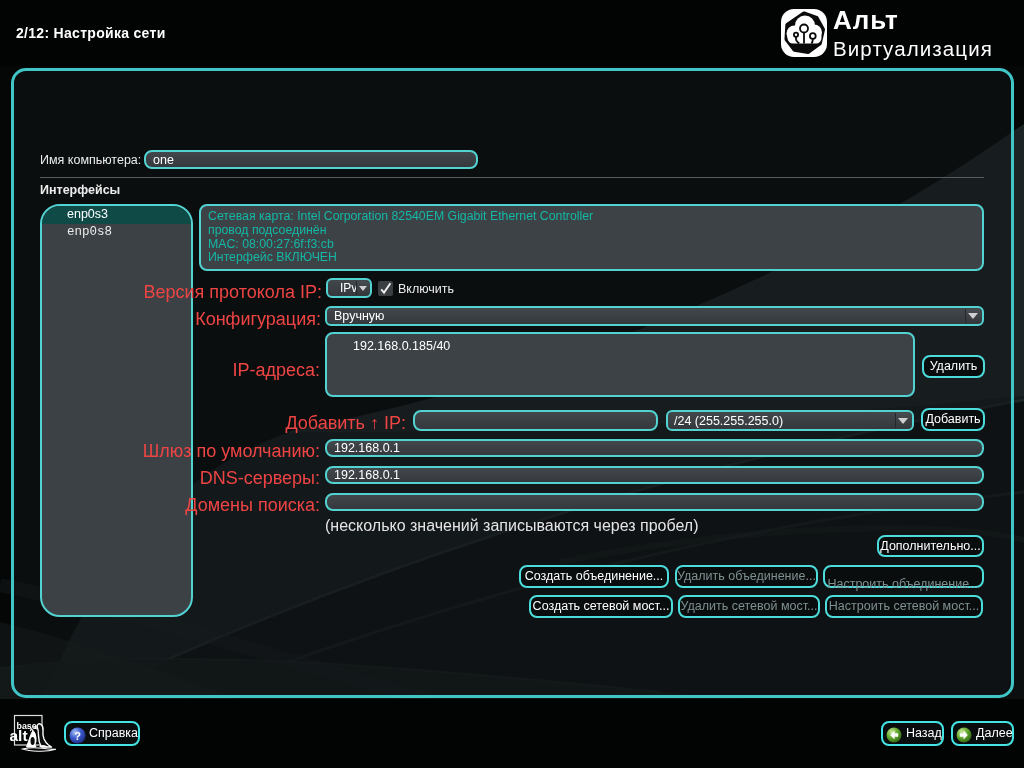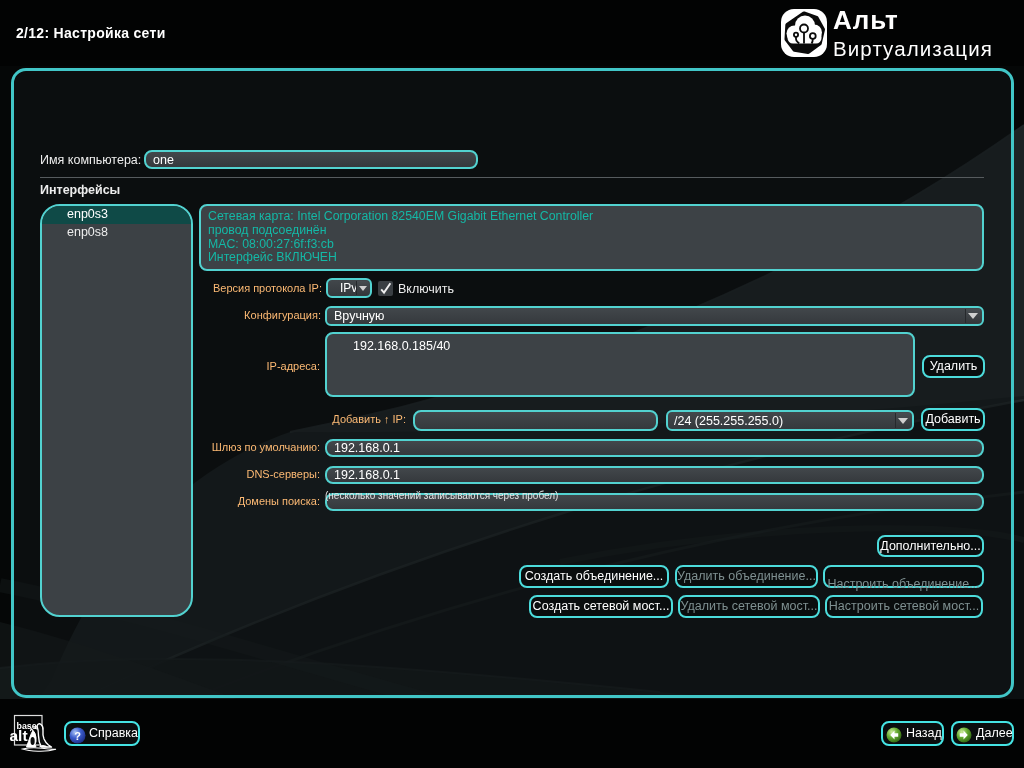--- a/index.html
+++ b/index.html
@@ -4,21 +4,21 @@
 <style>
 html,body{margin:0;padding:0;}
 body{width:1024px;height:768px;background:#040606;overflow:hidden;position:relative;
   font-family:"Liberation Sans",sans-serif;color:#f2f2f2;}
 *{box-sizing:border-box;}
 #bgwaves{position:absolute;left:0;top:0;width:1024px;height:768px;}
 .title{position:absolute;left:16px;top:25px;font-size:14px;font-weight:bold;color:#fff;letter-spacing:0.3px;}
 .panel{position:absolute;left:10.5px;top:68px;width:1003px;height:630px;
   border:3px solid #41c6c7;border-radius:15px;background:rgba(17,22,23,0.5);}
 .lbl{position:absolute;font-size:12.5px;color:#ededed;white-space:nowrap;}
-.rlbl{position:absolute;font-size:11px;color:#fdba74;white-space:nowrap;text-align:right;width:300px;}
+.rlbl{position:absolute;font-size:18px;color:#ef4444;white-space:nowrap;text-align:right;width:300px;}
 .field{position:absolute;border:2px solid #52d2d0;border-radius:8px;
   background:linear-gradient(#42474b,#35393d);color:#fff;font-size:12.5px;}
 .btn{position:absolute;border:2px solid #4cdcdc;border-radius:8px;
   background:#0a0d0e;color:#fff;font-size:12.5px;text-align:center;white-space:nowrap;}
 .btn.dis{color:#7f9091;}
 .arrbox{position:absolute;top:1px;bottom:1px;width:15px;
   background:linear-gradient(#474c50,#33373a);border-left:1px solid #26292c;
   display:flex;align-items:center;justify-content:center;}
 .tri{width:0;height:0;border-left:5px solid transparent;border-right:5px solid transparent;
   border-top:6px solid #cfcfcf;}
@@ -73,21 +73,21 @@
 <div class="panel"></div>
 
 <div class="lbl" style="left:40px;top:153px;">Имя компьютера:</div>
 <div class="field" style="left:144px;top:150px;width:334px;height:19px;padding:1px 0 0 7px;">one</div>
 
 <div style="position:absolute;left:40px;top:177px;width:944px;height:1px;background:#565b5e;"></div>
 <div class="lbl" style="left:40px;top:183px;font-weight:bold;">Интерфейсы</div>
 
 <div style="position:absolute;left:40px;top:204px;width:153px;height:413px;border:2px solid #52d2d0;border-radius:20px;background:#3c4145;overflow:hidden;">
   <div style="height:18px;background:#0f4a47;color:#fff;font-size:12.5px;padding:1px 0 0 25px;">enp0s3</div>
-  <div style="height:18px;color:#ececec;font-size:12.5px;padding:1px 0 0 25px;">enp0s8</div>
+  <div style="height:18px;color:#ececec;font-size:12.5px;padding:1px 0 0 25px;font-family:Liberation Mono, monospace;">enp0s8</div>
 </div>
 
 <div style="position:absolute;left:199px;top:204px;width:785px;height:67px;border:2px solid #52d2d0;border-radius:8px;background:#3d4246;
   font-size:12.3px;line-height:13.8px;color:#14b8a6;padding:4px 0 0 7px;">
 Сетевая карта: Intel Corporation 82540EM Gigabit Ethernet Controller<br>
 провод подсоединён<br>
 MAC: 08:00:27:6f:f3:cb<br>
 Интерфейс ВКЛЮЧЕН
 </div>
 
@@ -123,21 +123,21 @@
     </div>
 </div>
 <div class="btn" style="left:921px;top:408px;width:64px;height:23px;padding-top:2px;">Добавить</div>
 
 <div class="rlbl" style="left:20px;top:441px;">Шлюз по умолчанию:</div>
 <div class="field" style="left:325px;top:439px;width:659px;height:18px;padding:0 0 0 7px;">192.168.0.1</div>
 <div class="rlbl" style="left:20px;top:468px;">DNS-серверы:</div>
 <div class="field" style="left:325px;top:466px;width:659px;height:18px;padding:0 0 0 7px;">192.168.0.1</div>
 <div class="rlbl" style="left:20px;top:495px;">Домены поиска:</div>
 <div class="field" style="left:325px;top:493px;width:659px;height:18px;"></div>
-<div style="position:absolute;left:325px;top:490px;font-size:10px;color:#e4e4e4;">(несколько значений записываются через пробел)</div>
+<div style="position:absolute;left:325px;top:517px;font-size:16px;color:#e4e4e4;">(несколько значений записываются через пробел)</div>
 
 <div class="btn" style="left:877px;top:535px;width:107px;height:22px;padding-top:2px;">Дополнительно...</div>
 
 <div class="btn" style="left:519px;top:565px;width:150px;height:23px;padding-top:2px;">Создать объединение...</div>
 <div class="btn dis" style="left:675px;top:565px;width:143px;height:23px;padding-top:2px;">Удалить объединение...</div>
 <div class="btn dis" style="left:823px;top:565px;width:161px;height:23px;padding-top:10px;">Настроить объединение...</div>
 <div class="btn" style="left:529px;top:595px;width:144px;height:23px;padding-top:2px;">Создать сетевой мост...</div>
 <div class="btn dis" style="left:678px;top:595px;width:142px;height:23px;padding-top:2px;">Удалить сетевой мост...</div>
 <div class="btn dis" style="left:825px;top:595px;width:158px;height:23px;padding-top:2px;">Настроить сетевой мост...</div>
 

